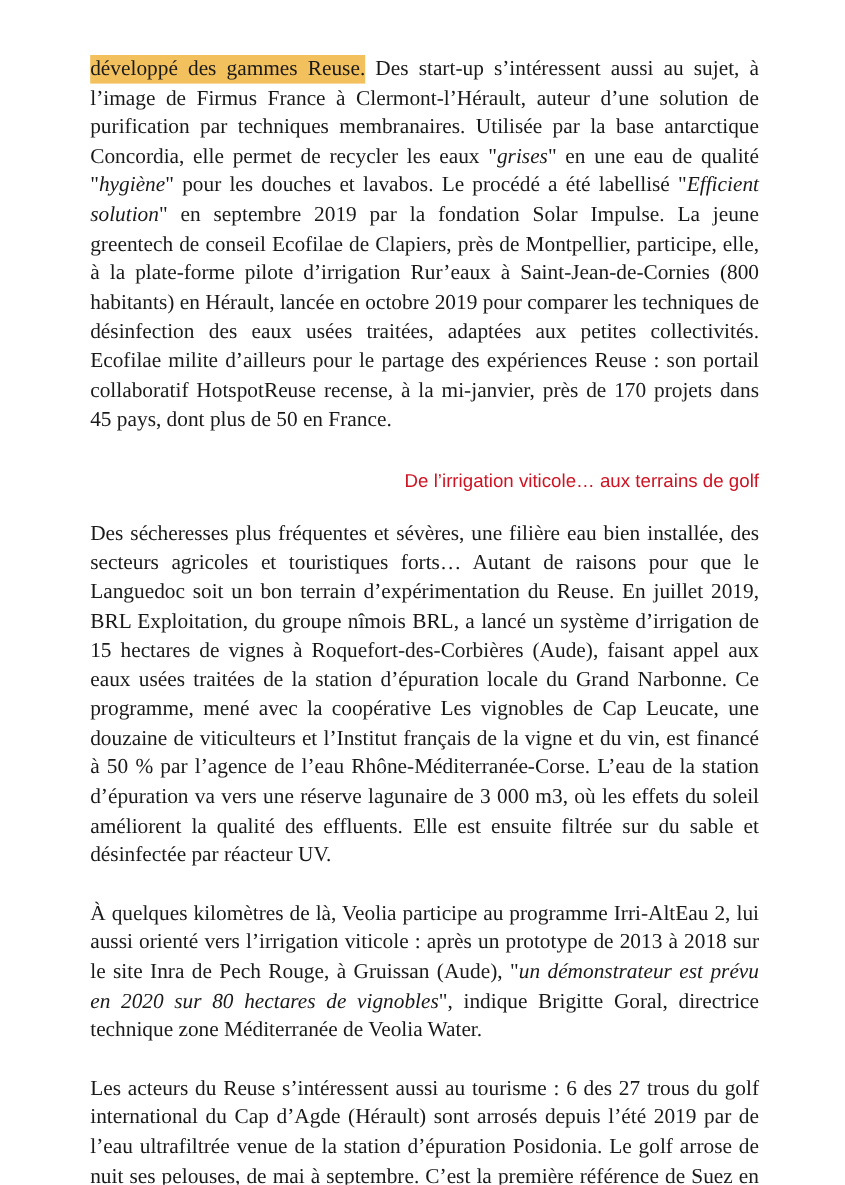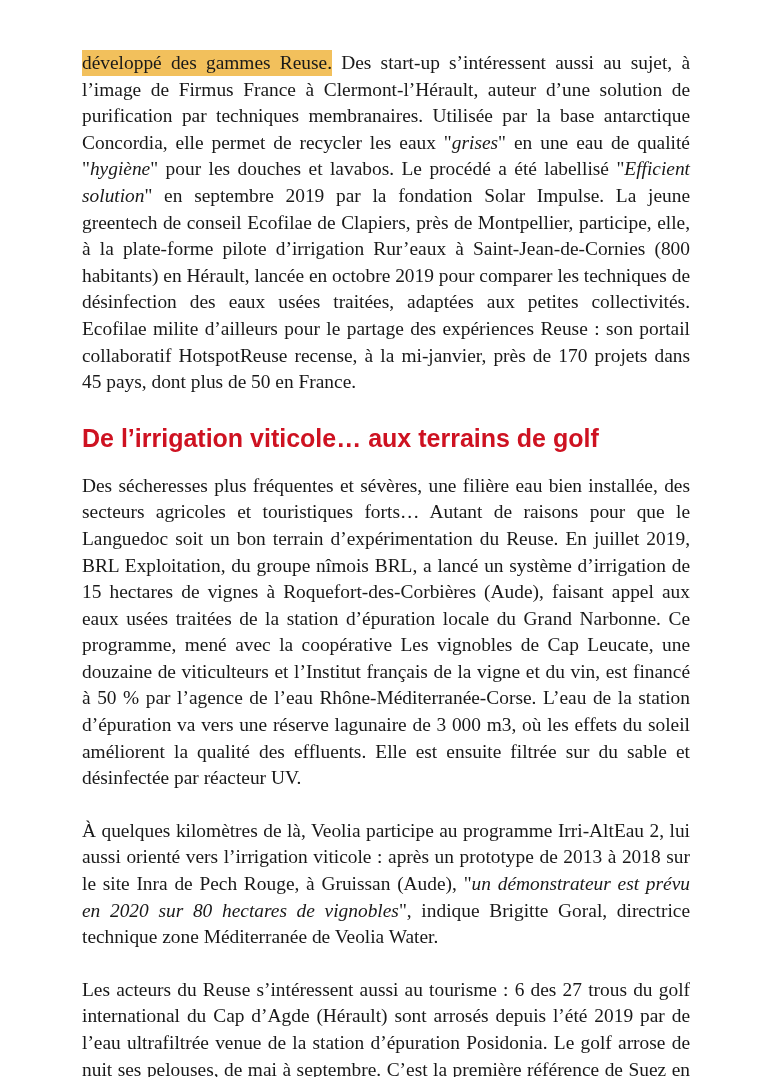--- a/index.html
+++ b/index.html
@@ -20,25 +20,25 @@
     margin: 0 0 26px 0;
     font-family: "Liberation Serif", serif;
     font-size: 19.4px;
     line-height: 26.6px;
     color: var(--body-color, #191919);
     text-align: justify;
   }
   .section-heading {
     margin: 7px 0 19px 0;
     font-family: "Liberation Sans", sans-serif;
-    font-size: 25px;
+    font-size: 17px;
     line-height: 32px;
-    font-weight: 700;
+    font-weight: 400;
     color: var(--heading-color, #CE1221);
-    text-align: left;
+    text-align: right;
   }
   .seg-normal { font-style: normal; }
   .seg-italic { font-style: italic; }
   .seg-highlight {
     background-color: var(--highlight-color, #F2C05C);
     padding: 2px 0 3px 0;
   }
 </style>
 </head>
 <body>

